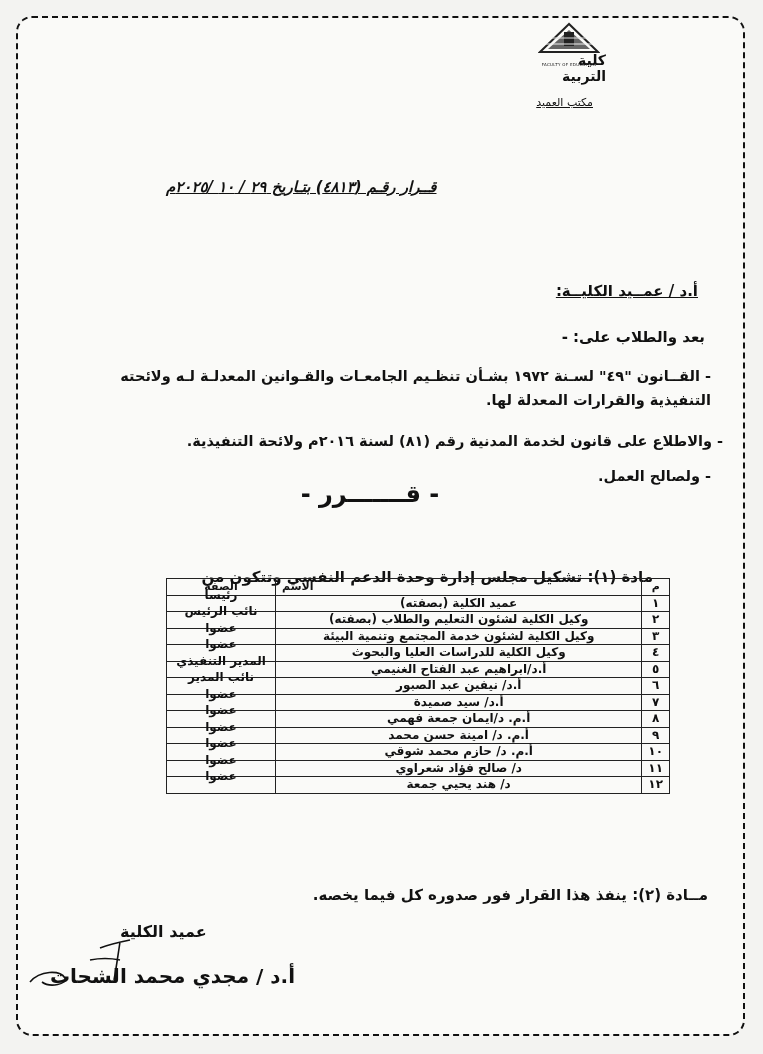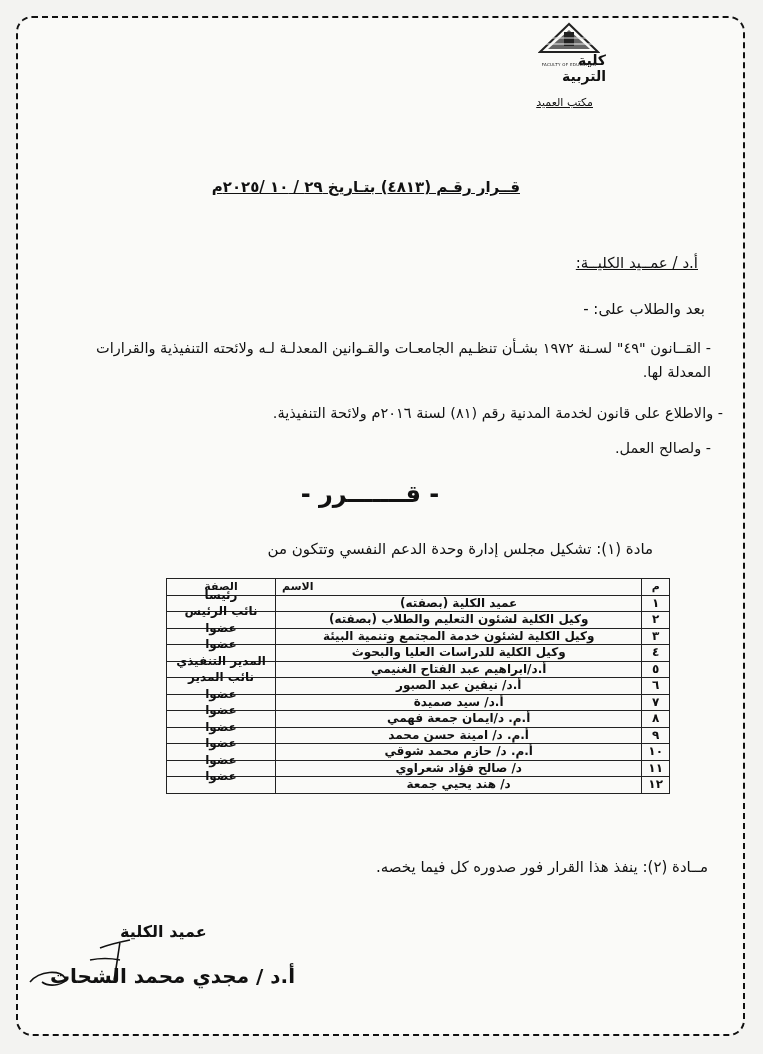--- a/index.html
+++ b/index.html
@@ -14,22 +14,22 @@
     border:2px dashed #111; border-radius:16px; box-sizing:border-box;
   }
   .paper {
     position:absolute; left:18px; top:18px; width:725px; height:1016px;
     background:#fafaf8; border-radius:14px;
   }
   .logo { position:absolute; left:538px; top:22px; width:62px; height:42px; }
   .logo-text { position:absolute; left:532px; top:52px; width:74px; font-size:14px; font-weight:bold; direction:rtl; }
   .logo-sub { position:absolute; left:532px; top:62px; width:74px; text-align:center; font-size:4px; letter-spacing:0.3px; }
   .office { position:absolute; right:170px; top:96px; font-size:11px; text-decoration:underline; direction:rtl; }
-  .decision-title { position:absolute; left:150px; top:178px; width:370px; text-align:right; font-size:15px; font-weight:bold; text-decoration:underline; direction:rtl; }
-  .rtl { direction:rtl; text-align:right; position:absolute; right:58px; font-weight:normal; }
+  .decision-title { position:absolute; left:166px; top:178px; width:370px; text-align:left; font-size:15px; font-weight:bold; text-decoration:underline; direction:rtl;font-style:italic; }
+  .rtl { direction:rtl; text-align:right; position:absolute; right:58px; font-weight:bold;margin-top:28px; }
   .to-line { top:254px; font-size:15px; text-decoration:underline; right:65px; }
   .p1 { top:300px; font-size:15px; }
   .p2 { top:336px; font-size:14.5px; width:650px; line-height:24px; right:52px; }
   .p3 { top:405px; font-size:14.5px; right:40px; }
   .p4 { top:440px; font-size:14.5px; right:52px; }
   .decree { position:absolute; left:290px; top:480px; width:160px; text-align:center; font-size:24px; font-weight:900; letter-spacing:1px; direction:rtl; }
   .art1 { top:540px; font-size:15px; right:110px; }
   table.members {
     position:absolute; left:166px; top:578px; width:504px;
     border-collapse:collapse; direction:rtl; font-size:12px; font-weight:bold;

